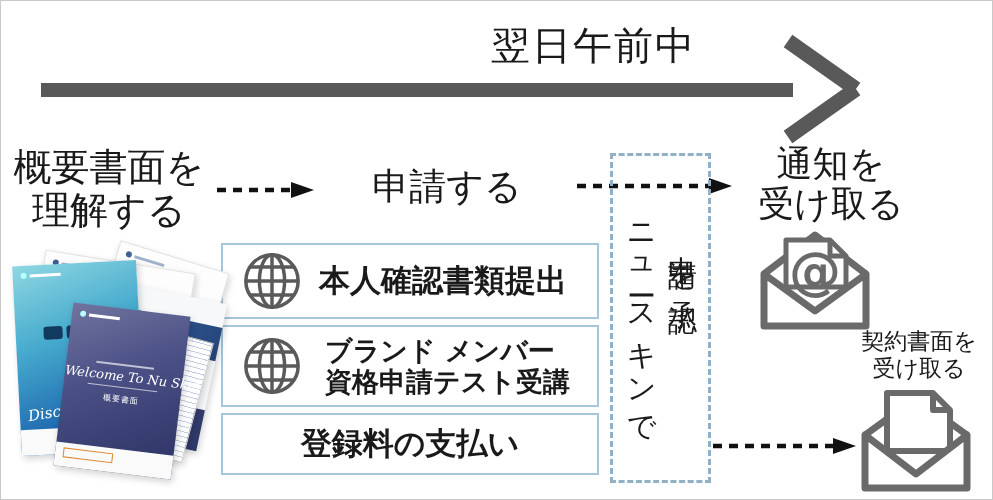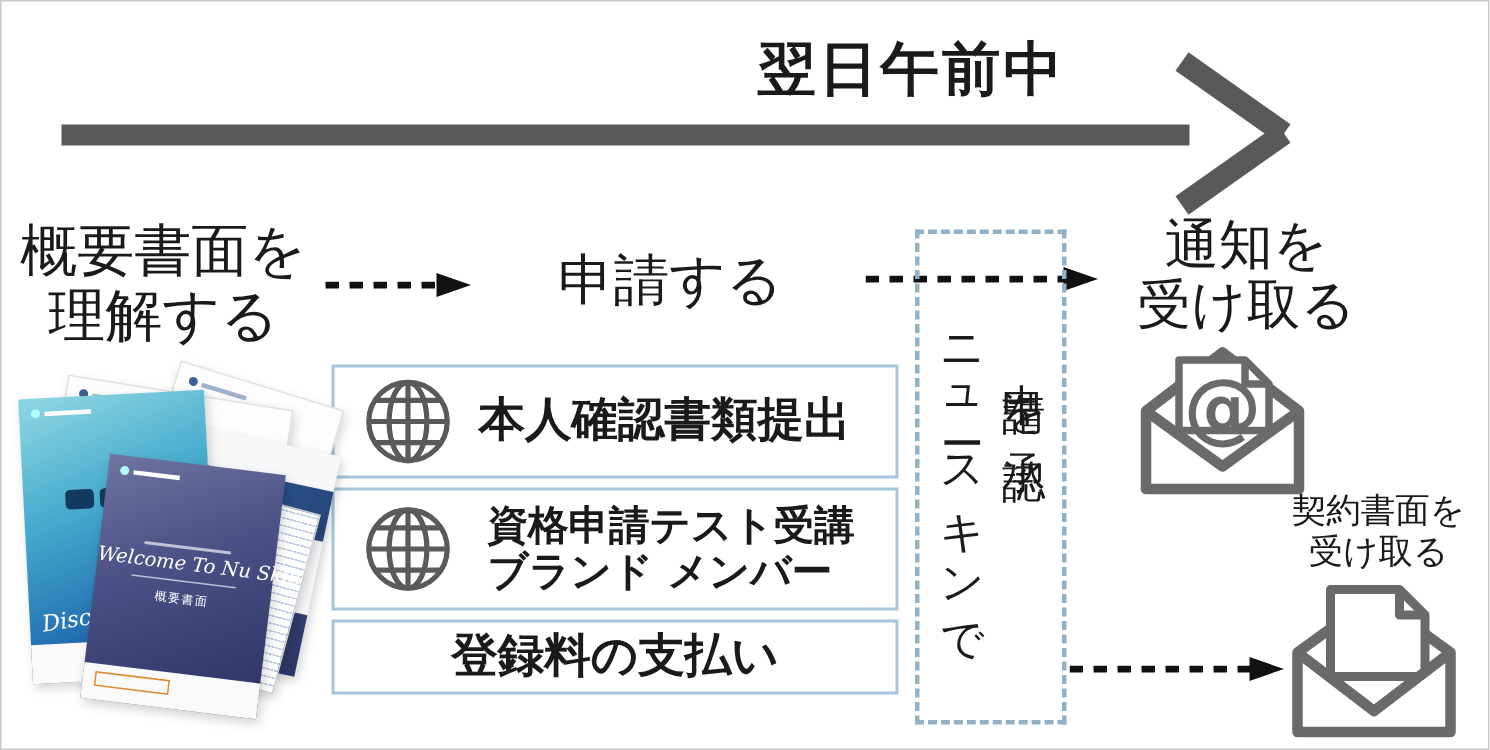--- a/index.html
+++ b/index.html
@@ -4,33 +4,33 @@
 <style>
   html,body{margin:0;padding:0;background:#f2f2f2;}
   #canvas{
     position:relative;width:991px;height:498px;background:#ffffff;
     border:1px solid #c9c9c9;overflow:hidden;
     font-family:"DejaVu Sans","Liberation Sans",sans-serif;color:#1a1a1a;
   }
   .abs{position:absolute;}
   
   .cap-small{left:160px;top:28px;font-size:28px;letter-spacing:1px;}
-  .cap-large{left:504px;top:18px;font-size:39px;letter-spacing:2px;font-weight:bold;}
+  .cap-large{left:490px;top:18px;font-size:39px;letter-spacing:2px;}
   
   .step{text-align:center;line-height:1.12;}
   .step1{left:2px;top:145px;width:212px;font-size:38px;}
   .step2{left:356px;top:165px;width:180px;font-size:37px;}
   .step3{left:740px;top:143px;width:180px;font-size:36px;text-align:center;}
   .contract-label{left:846px;top:327px;width:144px;font-size:23px;text-align:center;line-height:1.18;}
   
   .task{left:220px;width:378px;border:2px solid #a6c6dc;background:#fff;
         display:flex;align-items:center;box-sizing:border-box;}
   .task1{top:242px;height:76px;}
   .task2{top:324px;height:82px;}
-  .task3{top:412px;height:50px;justify-content:center;}
+  .task3{top:412px;height:62px;justify-content:center;}
   .task .globe{flex:0 0 auto;margin-left:18px;}
   .task .t-label{font-size:31px;line-height:1.15;font-weight:bold;}
   .task1 .t-label{flex:1;text-align:center;padding-right:14px;}
   .task2 .t-label{margin-left:22px;font-size:27px;}
   .task3 .t-label{font-size:31px;}
   
   .approval{left:609px;top:152px;width:101px;height:330px;
             border:3px dashed #92b1c7;box-sizing:border-box;background:transparent;}
   .vcol{position:absolute;writing-mode:vertical-rl;text-orientation:mixed;
         font-size:29px;letter-spacing:4px;line-height:1;}
@@ -138,22 +138,22 @@
       <svg width="62" height="62" viewBox="0 0 64 64" fill="none" stroke="#5a5a5a" stroke-width="3.6">
         <circle cx="32" cy="32" r="27"></circle>
         <ellipse cx="32" cy="32" rx="13" ry="27"></ellipse>
         <line x1="32" y1="5" x2="32" y2="59"></line>
         <line x1="5" y1="32" x2="59" y2="32"></line>
         <line x1="9" y1="17.5" x2="55" y2="17.5"></line>
         <line x1="9" y1="46.5" x2="55" y2="46.5"></line>
       </svg>
     </span>
     <div class="t-label">
+      <div>ブランド メンバー</div>
       <div>資格申請テスト受講</div>
-      <div>ブランド メンバー</div>
     </div>
   </div>
 
   <div class="abs task task3">
     <div class="t-label">登録料の支払い</div>
   </div>
 
   <div class="abs" style="left:756px;top:226px;">
     <svg width="116" height="104" viewBox="0 0 116 104">
       <path d="M7,47 L58,8 L109,47" fill="none" stroke="#6a6a6a" stroke-width="7" stroke-linejoin="round"></path>

